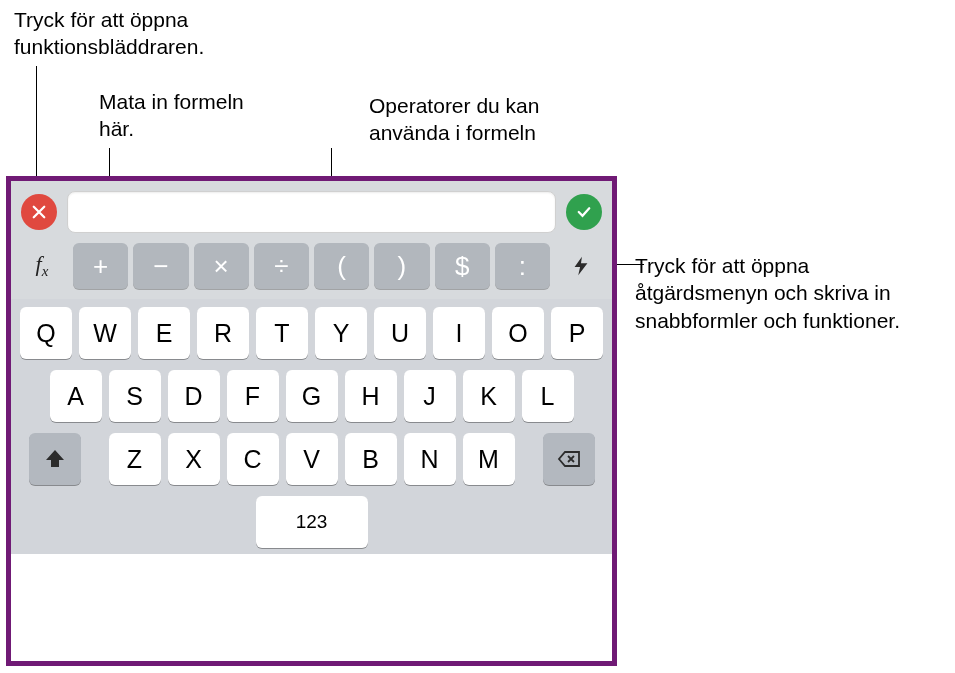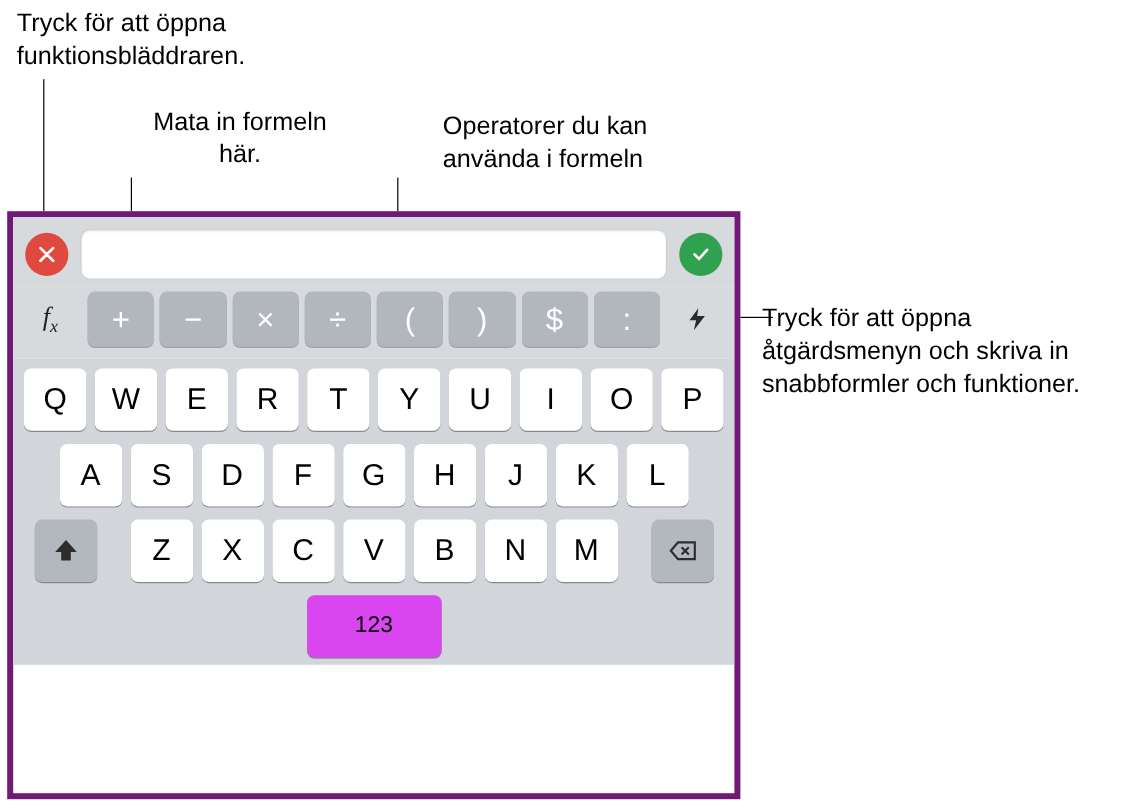--- a/index.html
+++ b/index.html
@@ -110,38 +110,38 @@
     box-shadow: 0 1px 0 rgba(0,0,0,0.35);
     display: flex; align-items: center; justify-content: center;
     font-size: 25px;
     color: #000;
     flex: 0 0 52px;
   }
   .key.gray { background: #b3b8bf; }
   .key.shift svg, .key.backspace svg { width: 24px; height: 24px; }
   .key.shift, .key.backspace { flex: 0 0 52px; }
   .krow.bottom .key { font-size: 19px; }
-  .key.k123 { flex: 0 0 112px; background:#d946ef; }
+  .key.k123 { flex: 0 0 112px; background:#ffffff; }
   .key.space { flex: 1; }
   .key.return { flex: 0 0 128px; background:#b3b8bf; }
   .row2pad { padding: 0 26px; }
 
   .bracket {
     position:absolute;
     border-top:1px solid #000;
     border-left:1px solid #000;
     border-right:1px solid #000;
     height:8px;
   }
 </style>
 </head>
 <body>
 
 <div class="callout" style="left:14px; top:6px; width:260px;">Tryck för att öppna funktionsbläddraren.</div>
-<div class="callout" style="left:115px; top:88px; width:170px;text-align:center;">Mata in formeln här.</div>
+<div class="callout" style="left:99px; top:88px; width:170px;">Mata in formeln här.</div>
 <div class="callout" style="left:321px; top:92px; width:230px;margin-left:48px;">Operatorer du kan använda i formeln</div>
 <div class="callout" style="left:635px; top:252px; width:290px;">Tryck för att öppna åtgärdsmenyn och skriva in snabbformler och funktioner.</div>
 
 <div class="callout-line callout-line-v" style="left:36px; top:66px; height:186px;"></div>
 <div class="callout-line callout-line-v" style="left:109px; top:148px; height:55px;"></div>
 <div class="callout-line callout-line-v" style="left:331px; top:148px; height:74px;"></div>
 <div class="bracket" style="left:89px; top:223px; width:470px;"></div>
 <div class="callout-line callout-line-h" style="left:596px; top:264px; width:48px;"></div>
 
 <div class="device">

